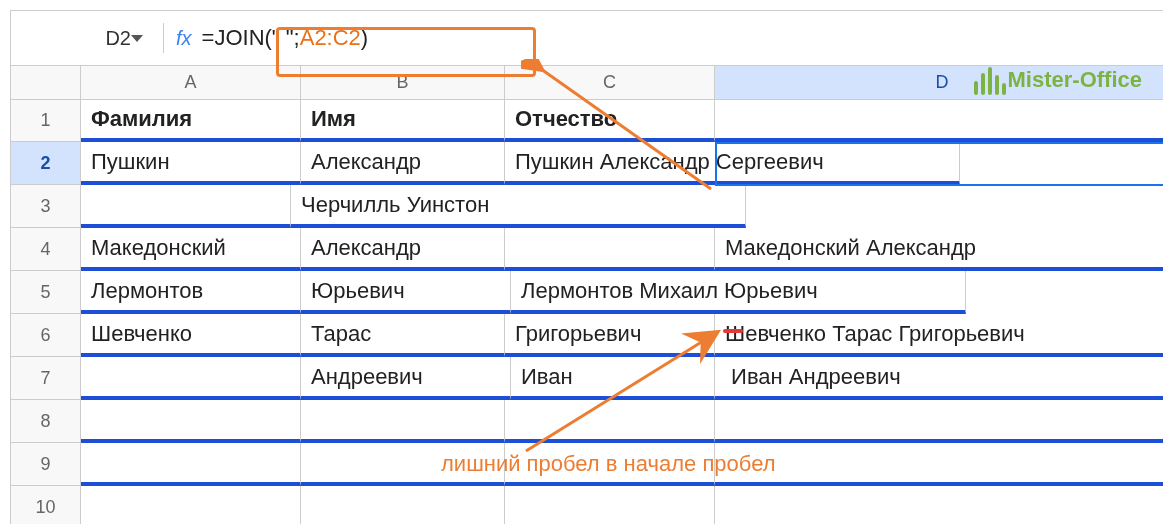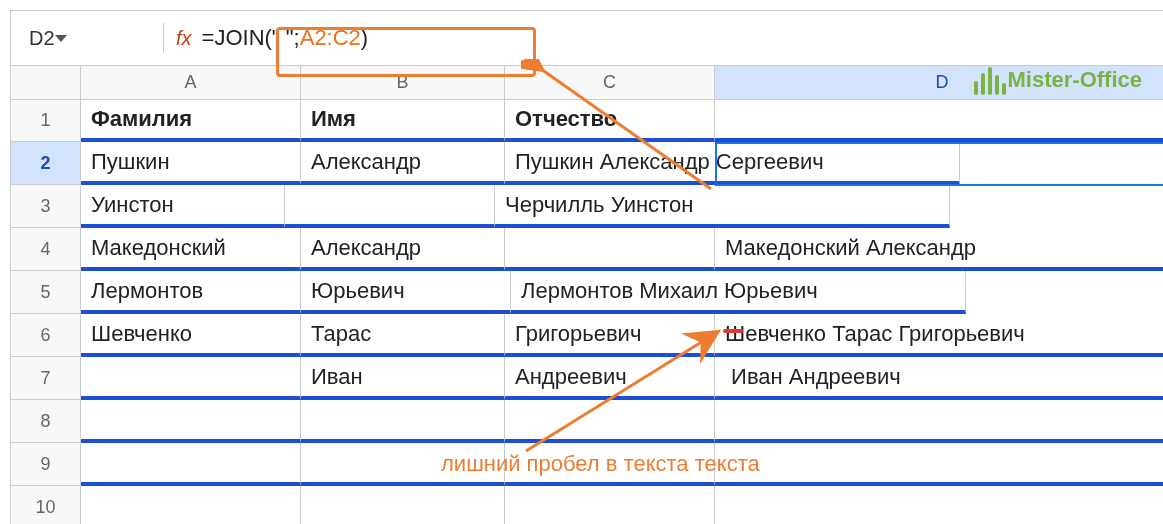--- a/index.html
+++ b/index.html
@@ -22,32 +22,32 @@
     align-items: center;
     height: 55px;
     border-bottom: 1px solid #ccc;
     padding: 0 10px;
     font-size: 20px;
   }
   .name-box {
     width: 130px;
     display: flex;
     align-items: center;
-    justify-content: flex-start;
+    justify-content: flex-end;
     padding: 0 8px;
   }
   .name-box-text { font-size: 20px; color: #333; }
   .dropdown-arrow {
     width: 0; height: 0;
     border-left: 6px solid transparent;
     border-right: 6px solid transparent;
     border-top: 7px solid #555;
   }
   .sep { width: 1px; height: 30px; background: #ccc; margin: 0 12px; }
-  .fx-label { font-style: italic; color: #c2410c; font-size: 20px; margin-right: 10px; }
+  .fx-label { font-style: italic; color: #3b82f6; font-size: 20px; margin-right: 10px; }
   .formula-text { font-size: 22px; color: #222; position: relative; }
   .formula-text .ref { color: #e8711a; }
   .highlight-box {
     position: absolute;
     border: 3px solid #ed7d31;
     border-radius: 4px;
     left: 265px;
     top: 16px;
     width: 260px;
     height: 50px;
@@ -202,21 +202,20 @@
           <div class="cell colD header"></div>
         </div>
         <div class="row row-data">
           <div class="row-head selected">2</div>
           <div class="cell colA">Пушкин</div>
           <div class="cell colB">Александр</div>
           <div class="cell colD">Пушкин Александр Сергеевич</div>
         </div>
         <div class="row row-data">
           <div class="row-head">3</div>
-          <div class="cell colB">Уинстон</div>
           <div class="cell colC"></div>
           <div class="cell colD">Черчилль Уинстон</div>
         </div>
         <div class="row row-data">
           <div class="row-head">4</div>
           <div class="cell colA">Македонский</div>
           <div class="cell colB">Александр</div>
           <div class="cell colC"></div>
           <div class="cell colD">Македонский Александр</div>
         </div>
@@ -229,22 +228,22 @@
         <div class="row row-data">
           <div class="row-head">6</div>
           <div class="cell colA">Шевченко</div>
           <div class="cell colB">Тарас</div>
           <div class="cell colC">Григорьевич</div>
           <div class="cell colD">Шевченко Тарас Григорьевич</div>
         </div>
         <div class="row row-data">
           <div class="row-head">7</div>
           <div class="cell colA"></div>
+          <div class="cell colC">Андреевич</div>
           <div class="cell colB">Иван</div>
-          <div class="cell colC">Андреевич</div>
           <div class="cell colD" style="white-space: pre;"> Иван Андреевич</div>
         </div>
         <div class="row row-data">
           <div class="row-head">8</div>
           <div class="cell colA"></div>
           <div class="cell colB"></div>
           <div class="cell colC"></div>
           <div class="cell colD"></div>
         </div>
         <div class="row row-data">
@@ -289,15 +288,15 @@
     <defs>
         <marker id="ah2" markerWidth="12" markerHeight="12" refX="10" refY="6" orient="auto">
           <path d="M0,0 L12,6 L0,12 L4,6 Z" fill="#ed7d31"></path>
         </marker>
       </defs>
     <line x1="10" y1="130" x2="200" y2="12" stroke="#ed7d31" stroke-width="3" marker-end="url(#ah2)"></line>
   </svg>
 
   <div class="red-mark"></div>
 
-  <div class="annotation-text">лишний пробел в текста текста</div>
+  <div class="annotation-text">лишний пробел в начале пробел</div>
 
 </div>
 
 </body></html>

